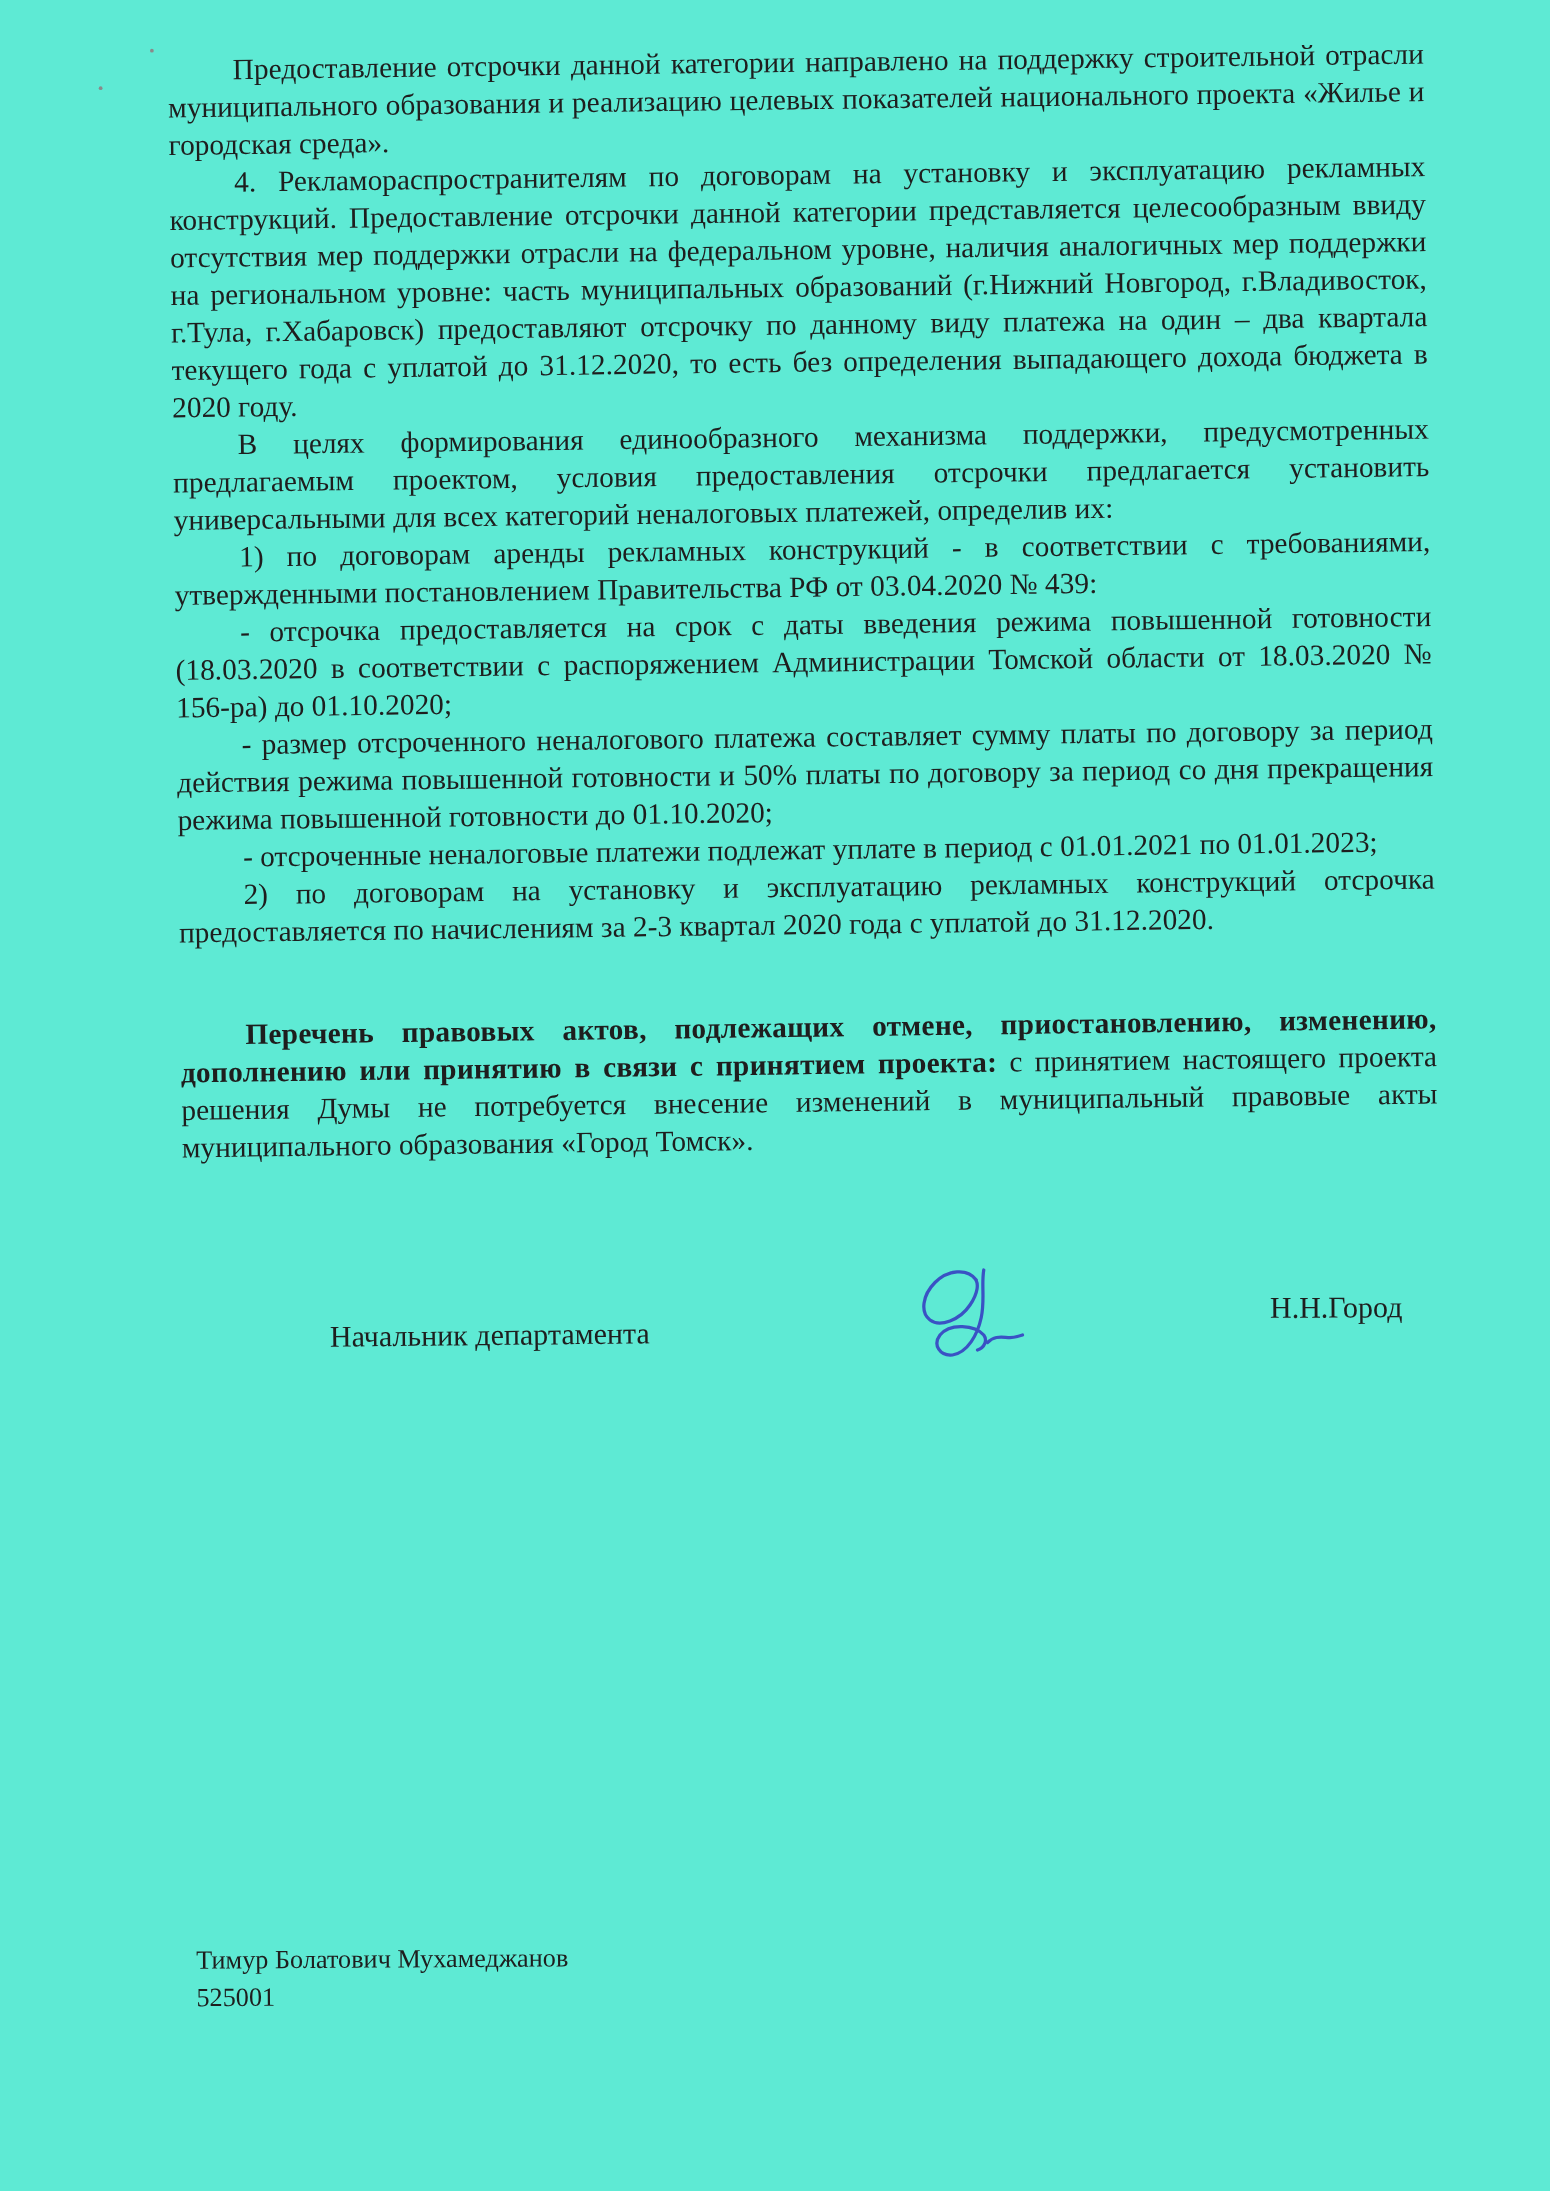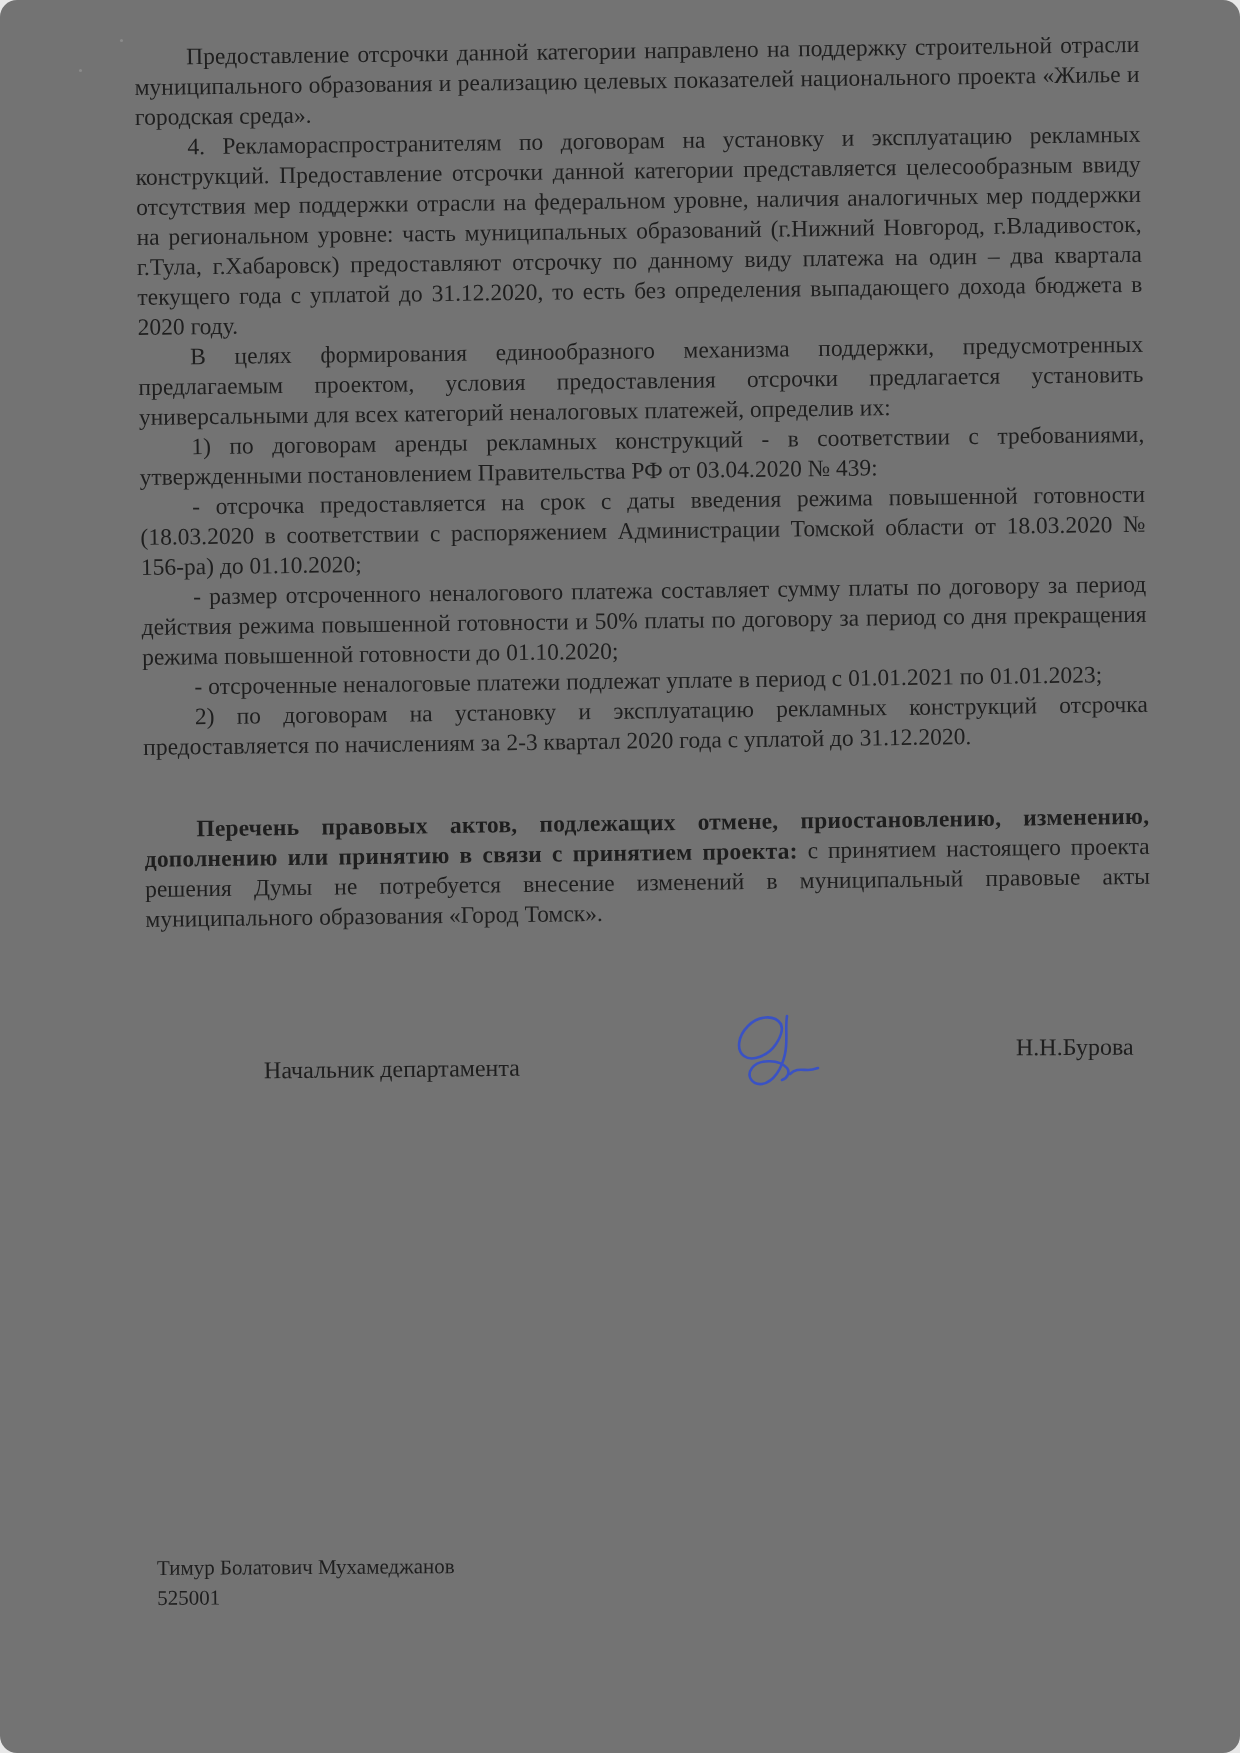--- a/index.html
+++ b/index.html
@@ -2,25 +2,24 @@
 <html lang="ru"><head>
 <meta charset="utf-8">
 <title>Document</title>
 <style>
   html, body { margin: 0; padding: 0; background: #e8e8e8; }
   .page {
     position: relative;
     width: 1240px;
     height: 1753px;
     margin: 0 auto;
-    background: #737373;
+    background: #5eead4;
     font-family: "Liberation Serif", serif;
     color: #1e1e1e;
     overflow: hidden;
-    border-radius: 17px;
   }
   .body-text {
     position: absolute;
     left: 134px;
     top: 42px;
     width: 1005px;
     font-size: 23.5px;
     line-height: 30px;
     text-align: justify;
     transform: rotate(-0.75deg);
@@ -98,20 +97,20 @@
   <div class="sig-title">Начальник департамента</div>
 
   <svg class="sig-mark" viewBox="0 0 100 90" xmlns="http://www.w3.org/2000/svg">
     <g fill="none" stroke="#3a52c4" stroke-width="2.6" stroke-linecap="round">
       <path d="M57,14 C50,4 34,6 24,16 C14,26 12,40 20,46 C28,52 44,46 52,34 C58,25 60,16 55,12"></path>
       <path d="M63,6 C61,18 64,30 61,44 C58,58 50,72 38,74 C28,75 22,66 28,58 C36,48 56,50 63,58 C66,62 64,68 58,70"></path>
       <path d="M66,64 C72,58 78,60 84,60 C88,60 91,59 94,58"></path>
     </g>
   </svg>
 
-  <div class="sig-name">Н.Н.Бурова</div>
+  <div class="sig-name">Н.Н.Город</div>
 
   <div class="footer">
     <div>Тимур Болатович Мухамеджанов</div>
     <div>525001</div>
   </div>
 
 </div>
 
 </body></html>

